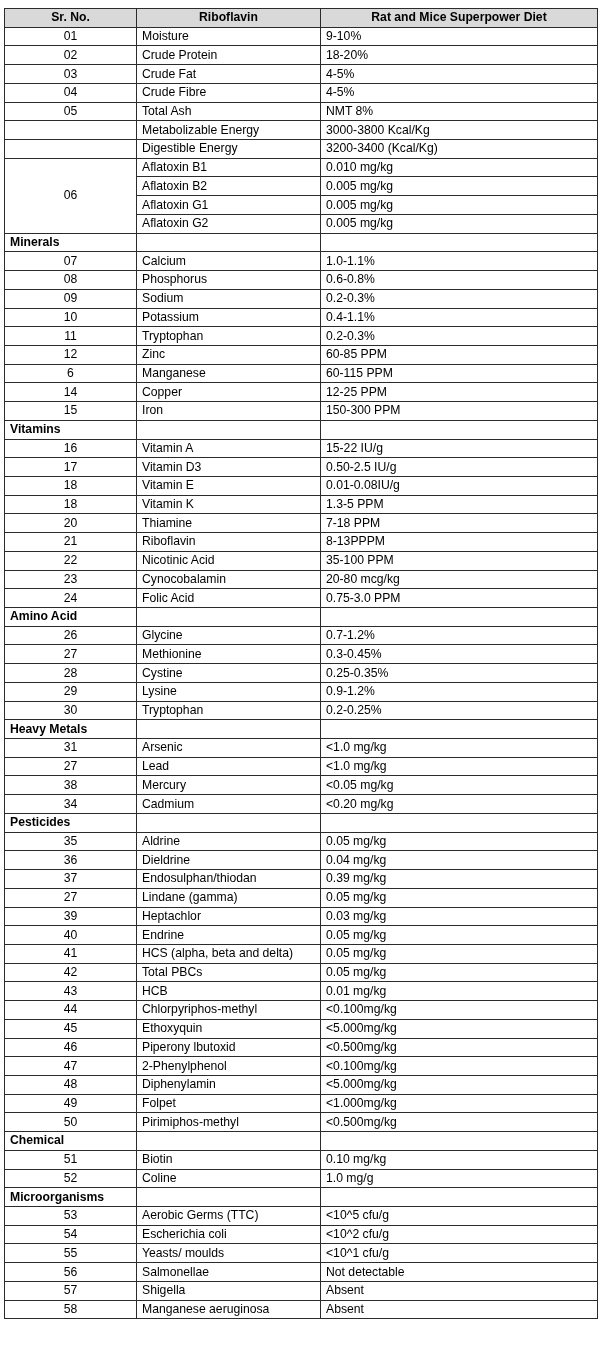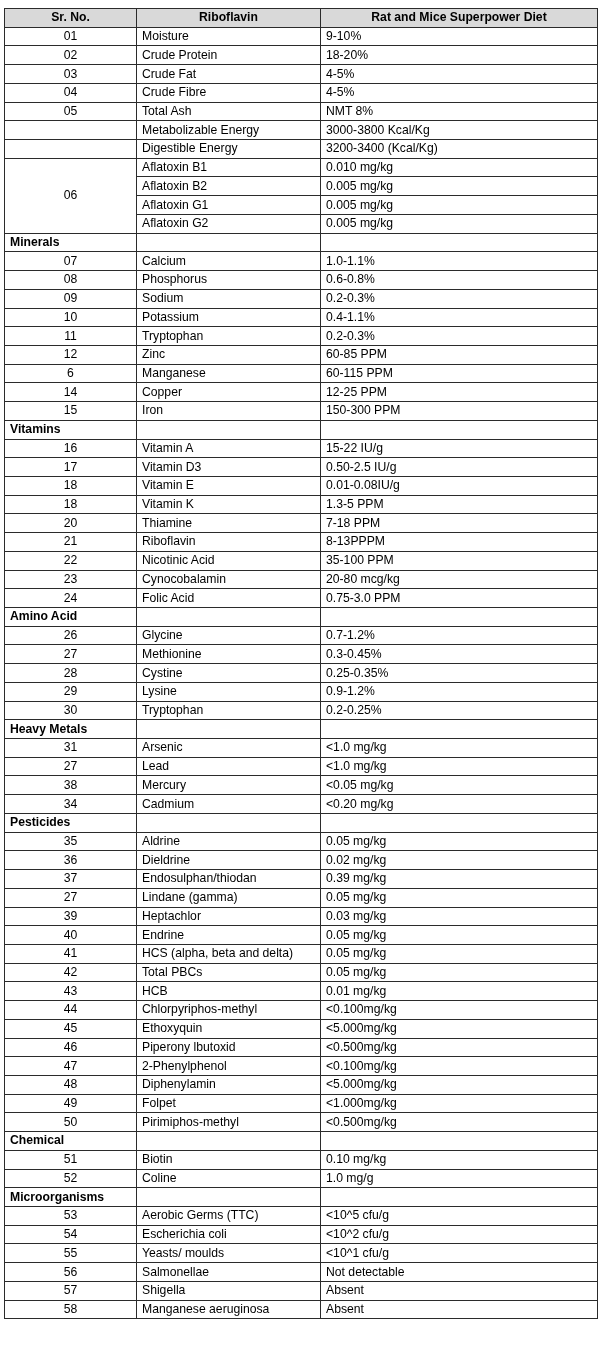--- a/index.html
+++ b/index.html
@@ -253,21 +253,21 @@
         <td></td>
       </tr>
       <tr>
         <td class="sr">35</td>
         <td>Aldrine</td>
         <td>0.05 mg/kg</td>
       </tr>
       <tr>
         <td class="sr">36</td>
         <td>Dieldrine</td>
-        <td>0.02 mg/kg</td>
+        <td>0.04 mg/kg</td>
       </tr>
       <tr>
         <td class="sr">37</td>
         <td>Endosulphan/thiodan</td>
         <td>0.39 mg/kg</td>
       </tr>
       <tr>
         <td class="sr">27</td>
         <td>Lindane (gamma)</td>
         <td>0.05 mg/kg</td>

